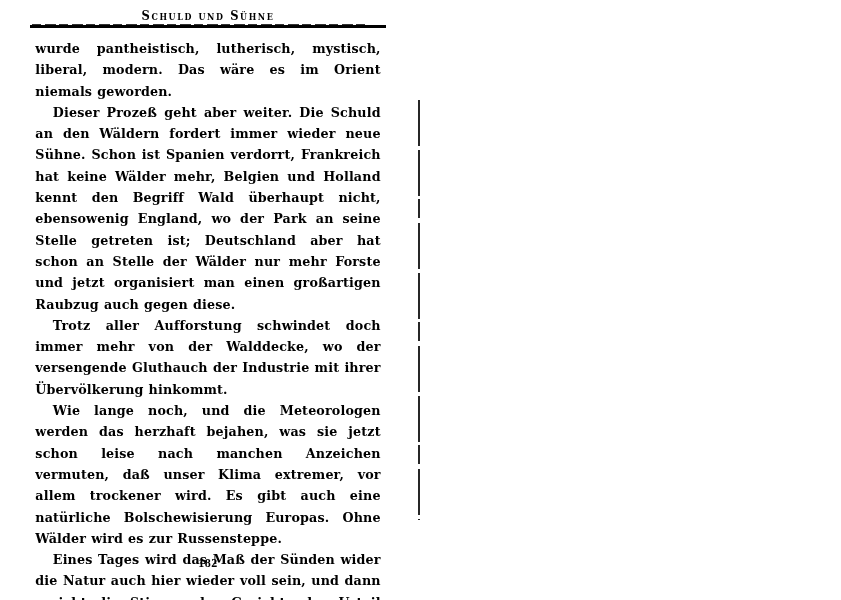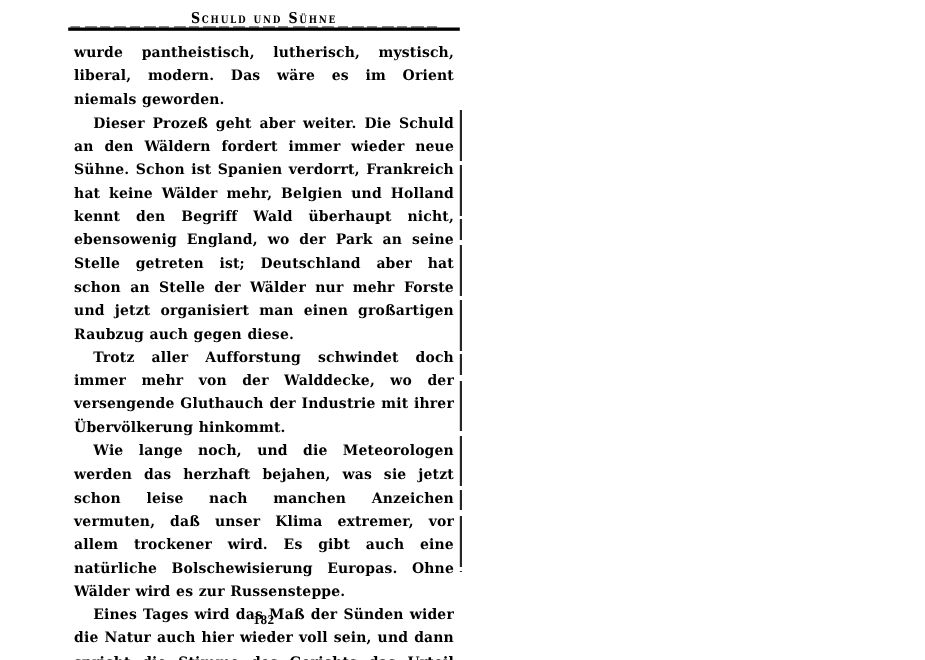--- a/index.html
+++ b/index.html
@@ -39,21 +39,20 @@
         transparent 118px, transparent 123px
     );
     opacity: .85;
   }
 
   
   .page {
     position: absolute;
     top: 0;
     height: 490px;
-    margin-left: 32px;
   }
   .page.left  { left: 0px;   width: 418px; }
   .page.right { left: 420px; width: 421px; }
 
   
   .runhead {
     position: absolute;
     left: 30px;
     top: 6px;
     width: 356px;

